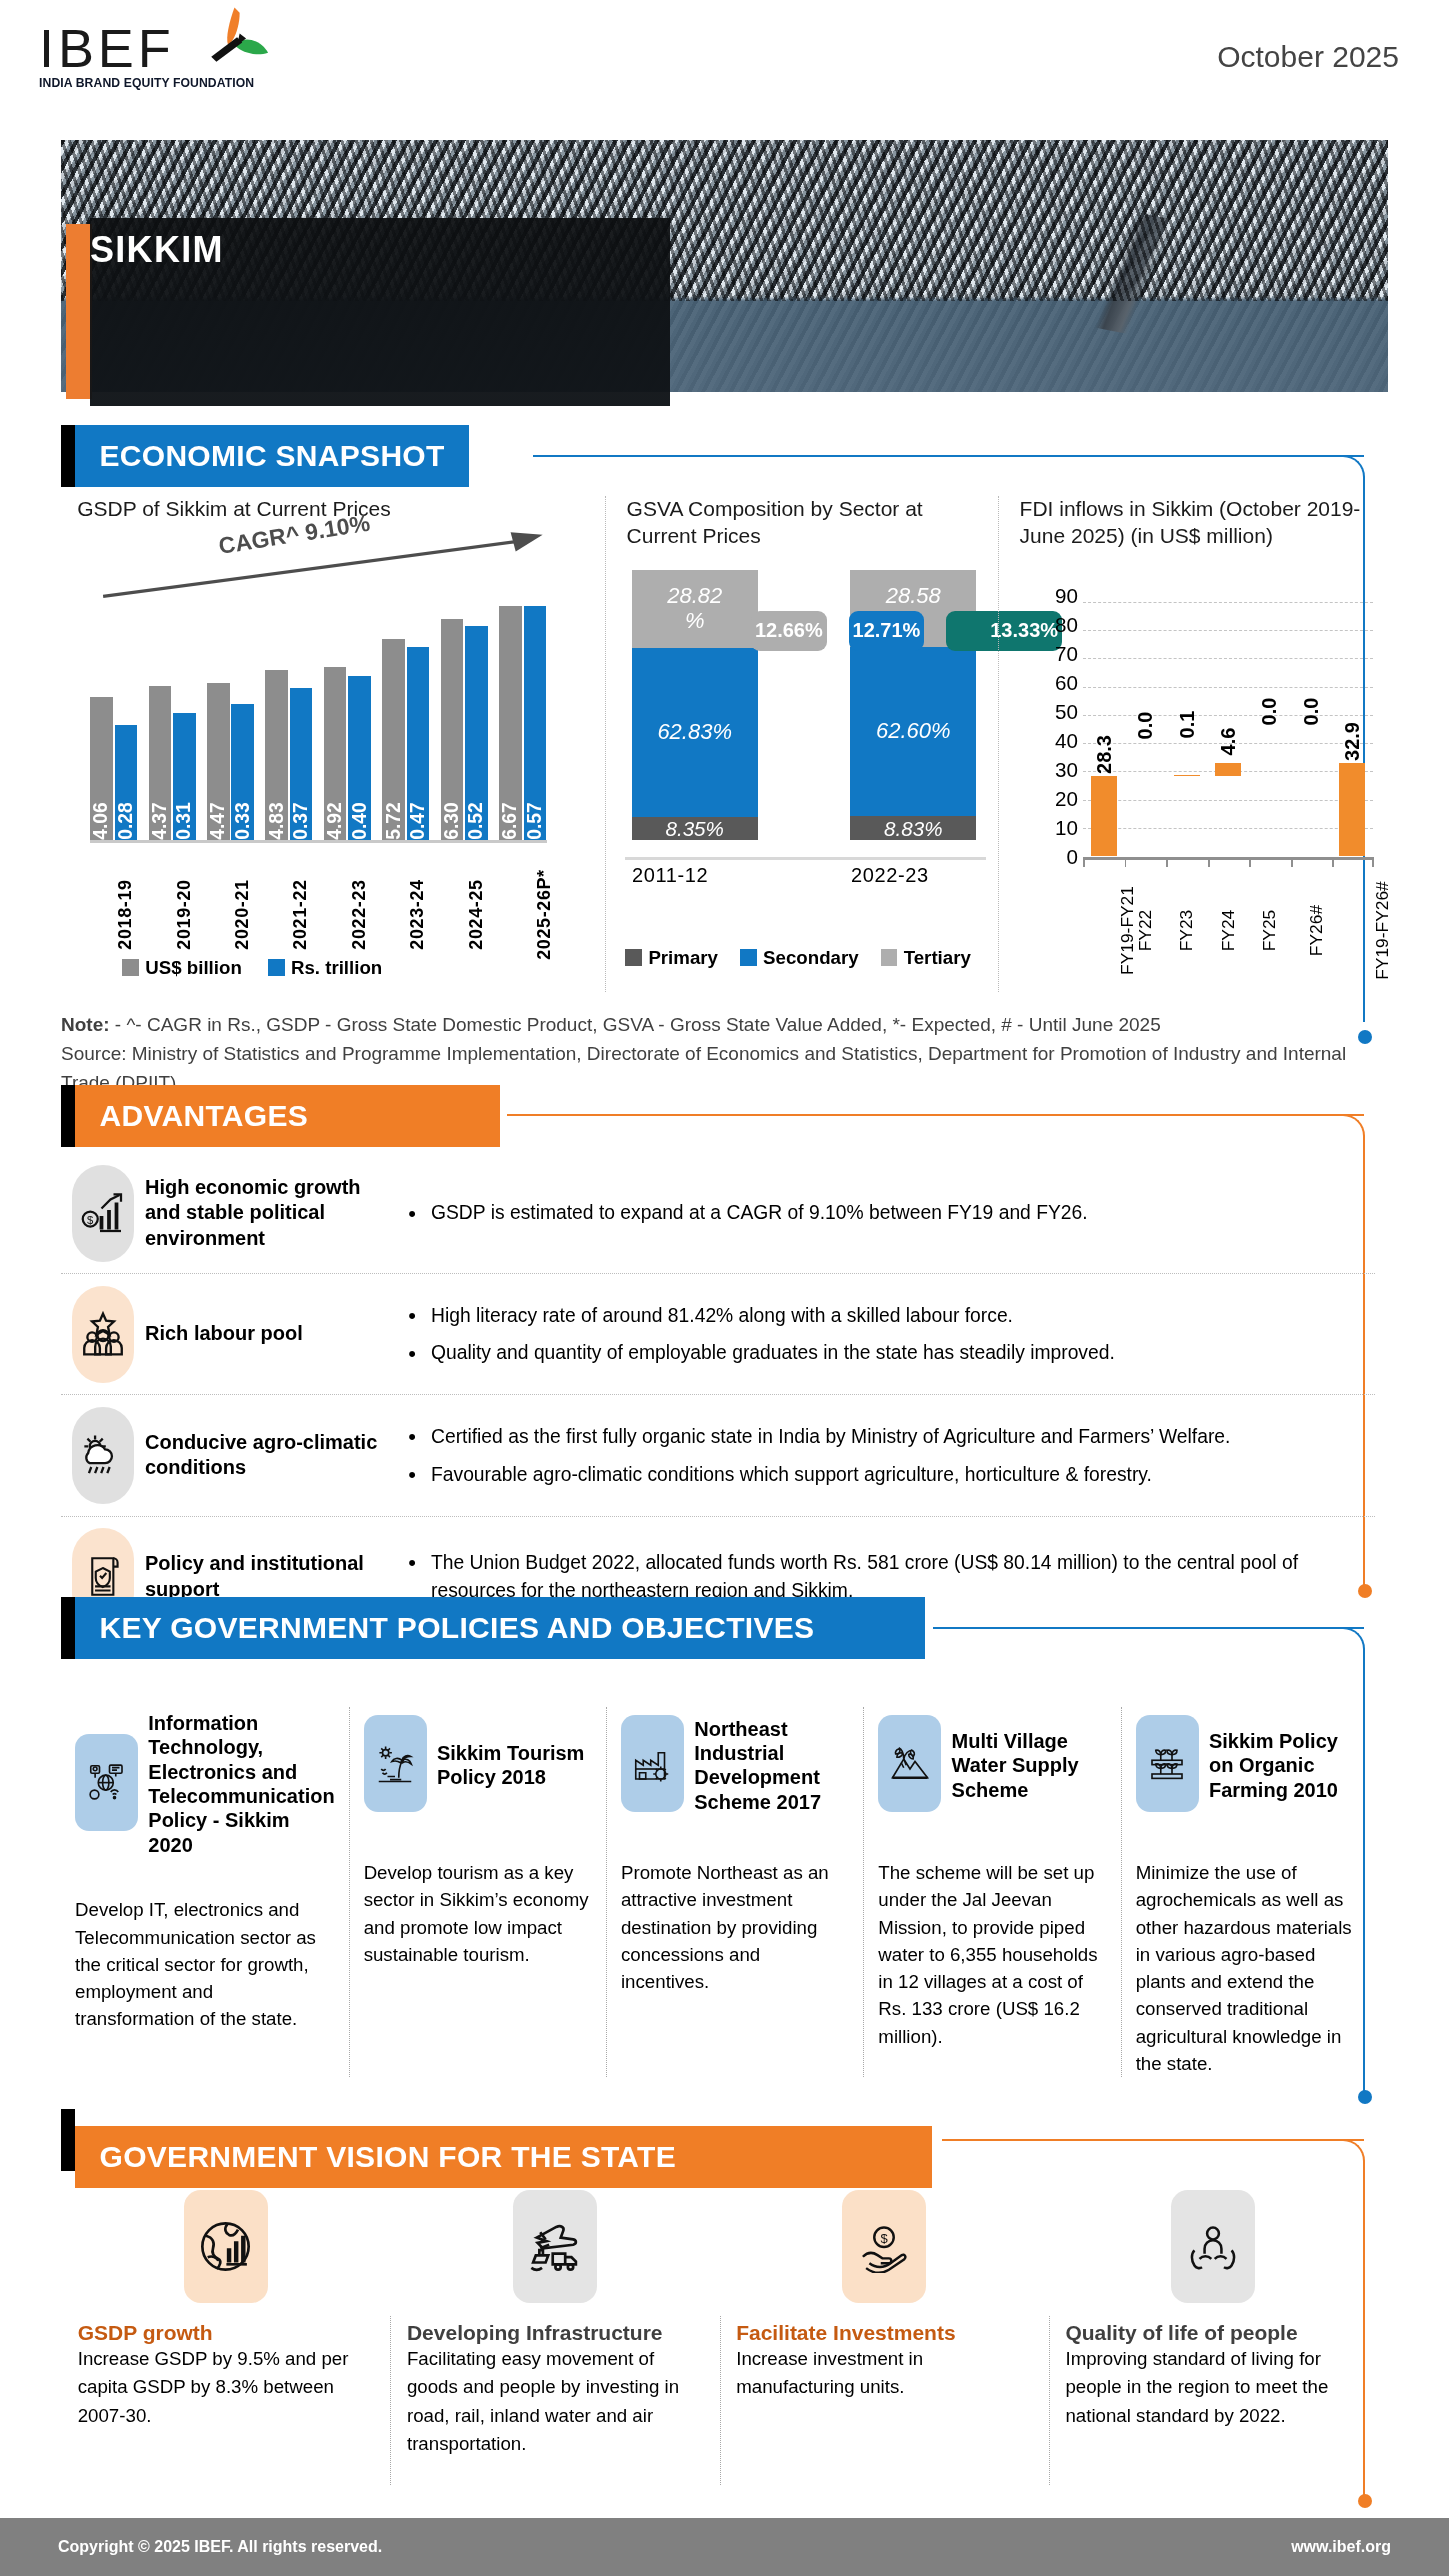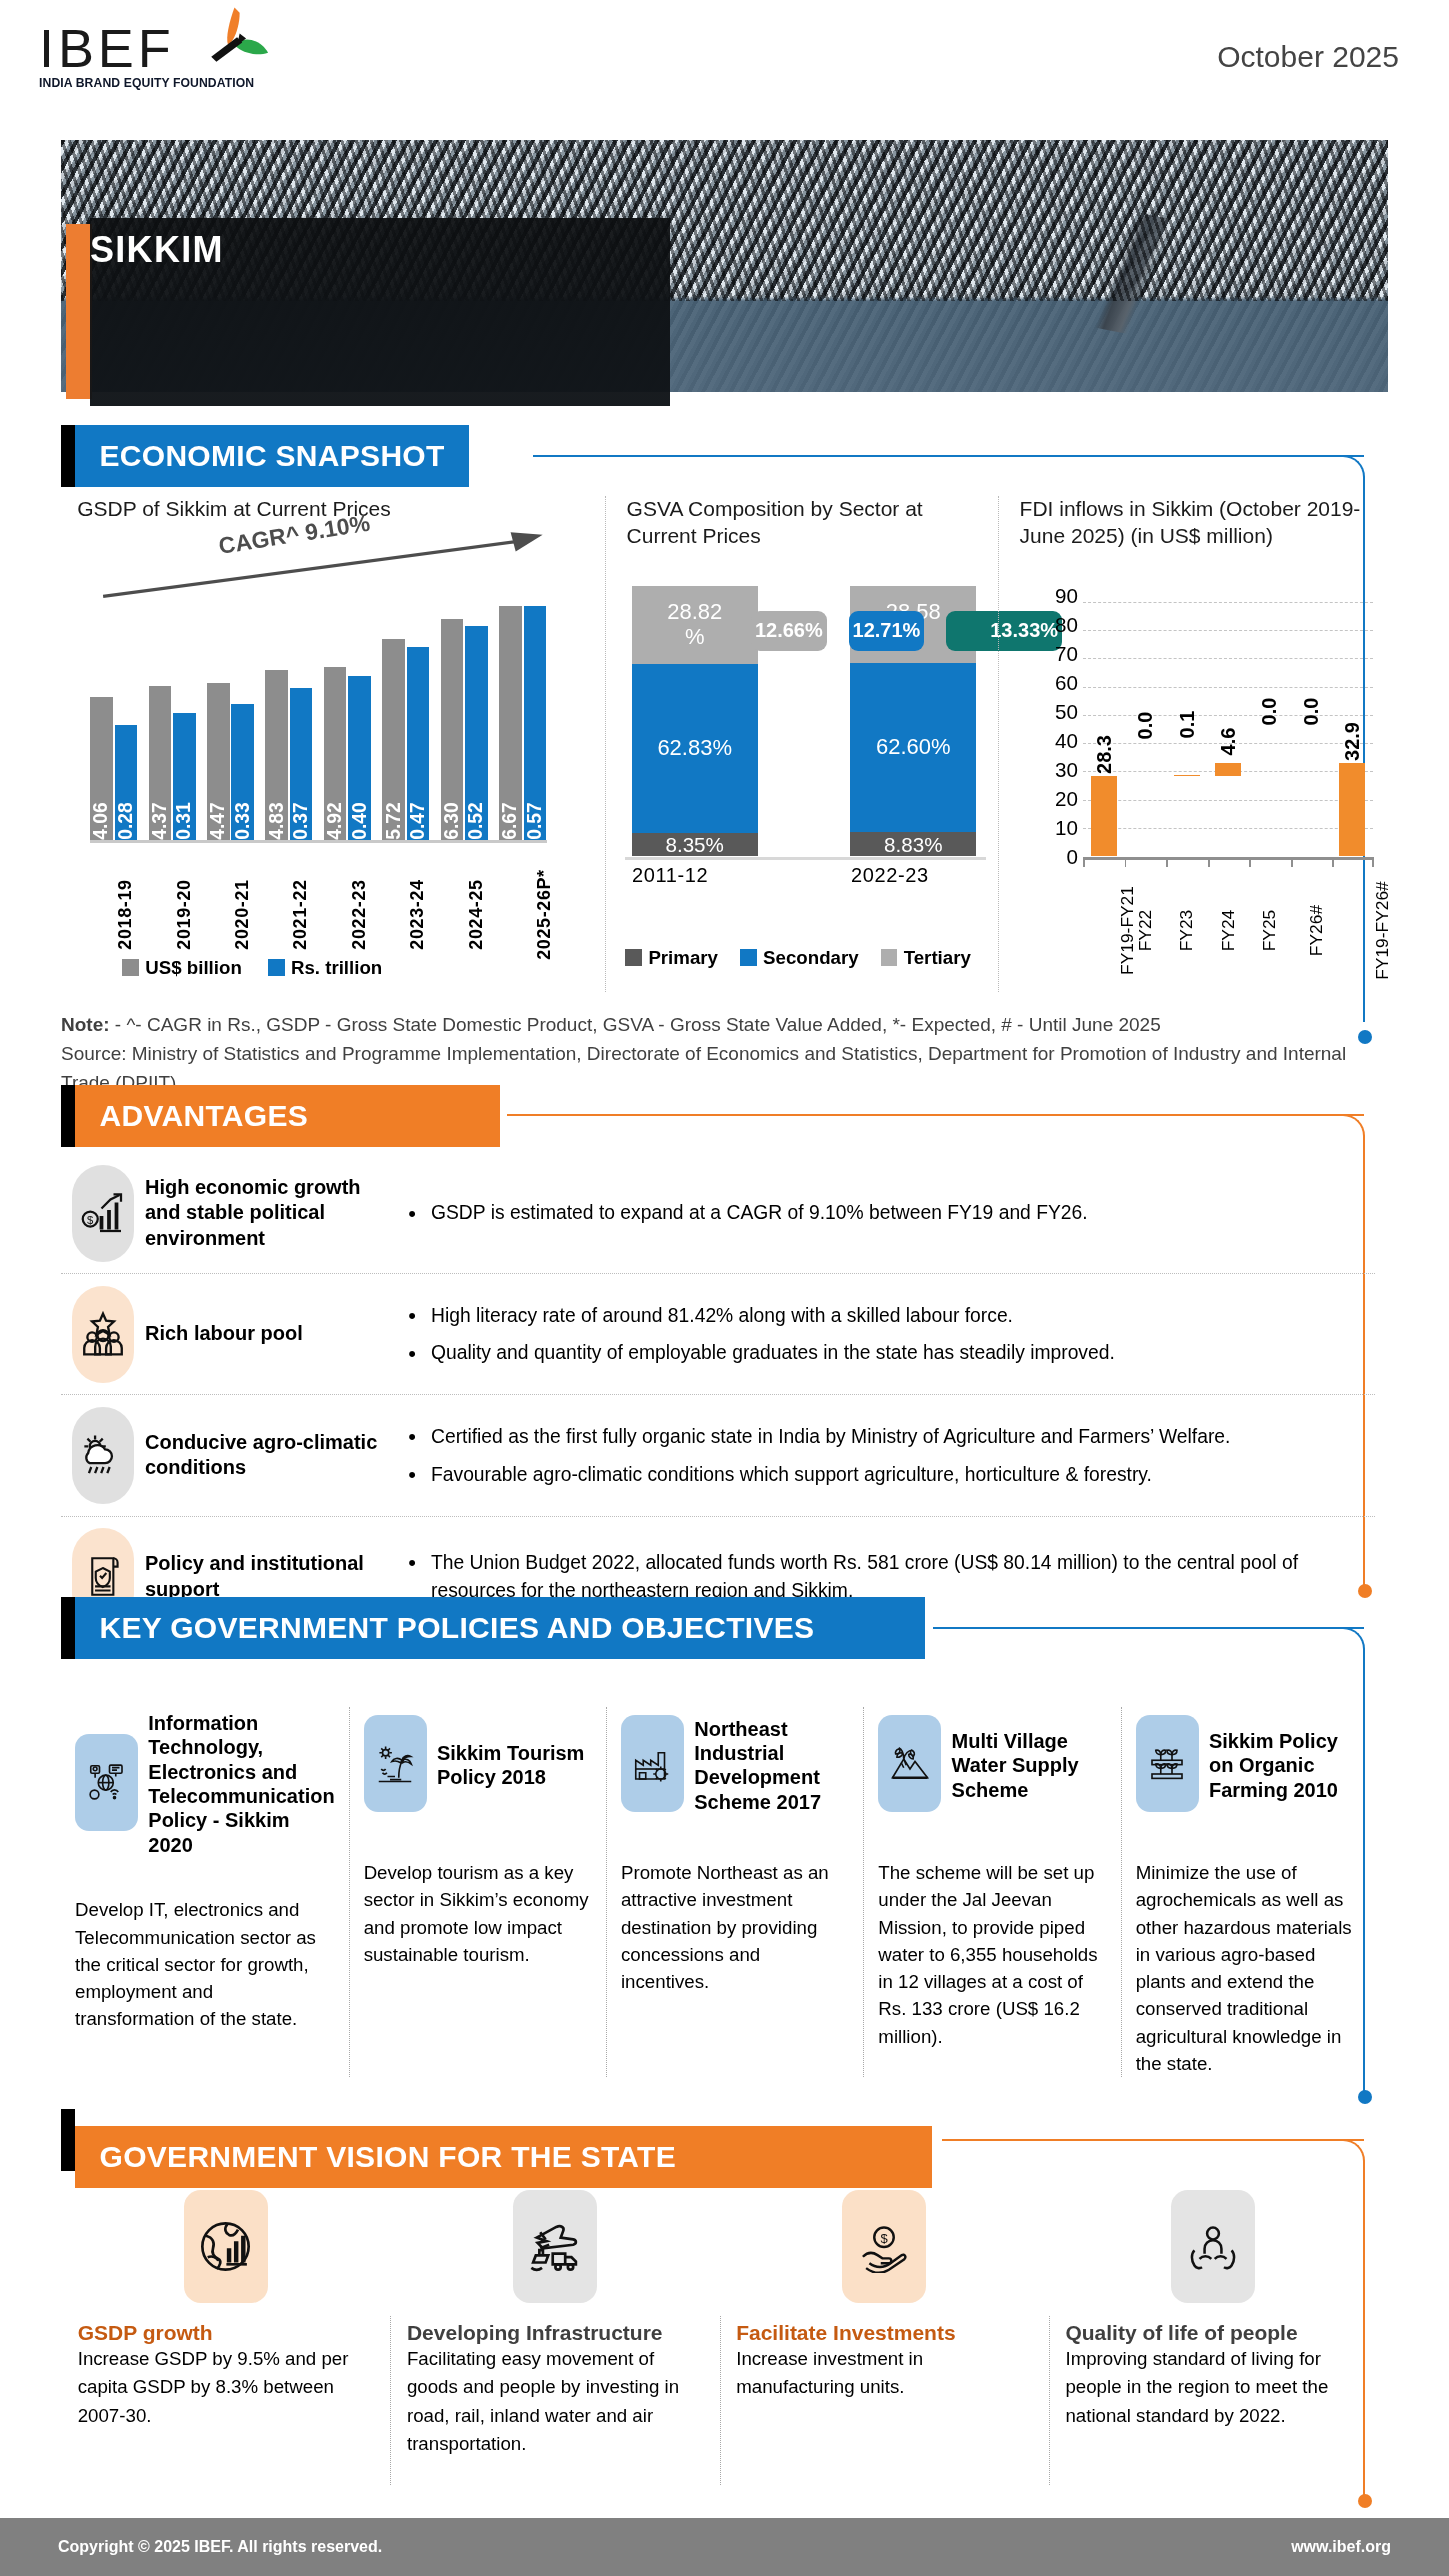--- a/index.html
+++ b/index.html
@@ -70,21 +70,21 @@
   .gsdp-xlabels span { display:inline-block; transform:rotate(-90deg); transform-origin:center; font-size:18px; font-weight:bold;
     white-space:nowrap; margin-top:55px; letter-spacing:0.6px;}
   .cagr-wrap { position:absolute; left:35px; top:31px; width:451px; height:77px; }
   .cagr-text { position:absolute; left:122px; top:6.4px; font-size:23px; font-weight:bold; color:#4d4d4d;
     transform:rotate(-9deg); transform-origin:left bottom; white-space:nowrap; }
   .gsdp-legend { position:absolute; left:58px; top:461px; display:flex; gap:26px; align-items:center; font-size:18.7px; }
   .lg-sw { display:inline-block; width:16.7px; height:16.7px; margin-right:6.4px; vertical-align:-1.9px;}
 
   
   .gsva { position:absolute; left:544px; top:0; width:386px; height:496px; border-left:1.9px dotted #b9b9b9; padding-left:20.6px; }
-  .gsva-plot { position:absolute; left:19.3px; top:90px; width:361px; height:270px; }
+  .gsva-plot { position:absolute; left:19.3px; top:74px; width:361px; height:270px;font-style:italic; }
   .stack { position:absolute; bottom:0; width:126px; height:100%; display:flex; flex-direction:column; }
   .stack.a { left:6.4px; } .stack.b { left:225px; }
   .seg { display:flex; align-items:center; justify-content:center; color:#fff; font-weight:400; font-size:22px; line-height:1.12; text-align:center;}
   .seg.tert { background:#AEAEAE; } .seg.sec { background:#1178C4; } .seg.prim { background:#595959; font-size:20.6px;}
   .gsva-axis { position:absolute; left:19.3px; top:361px; width:361px; border-top:3.2px solid #d8d8d8; }
   .gsva-xlab { position:absolute; top:368px; font-size:20px; letter-spacing:0.6px;}
   .gsva-mid { position:absolute; left:145px; top:115px; width:97px; display:flex; flex-direction:row; gap:22px; }
   .pill { border-radius:9px; color:#fff; font-size:20px; font-weight:bold; text-align:center; padding:8.4px 3.9px; }
   .pill.g { background:#AEAEAE; } .pill.b { background:#1178C4; } .pill.d { background:#0f766e;padding-left:44px; }
   .gsva-legend { position:absolute; left:19.3px; top:451px; display:flex; gap:22px; font-size:18.7px; font-weight:bold; }

